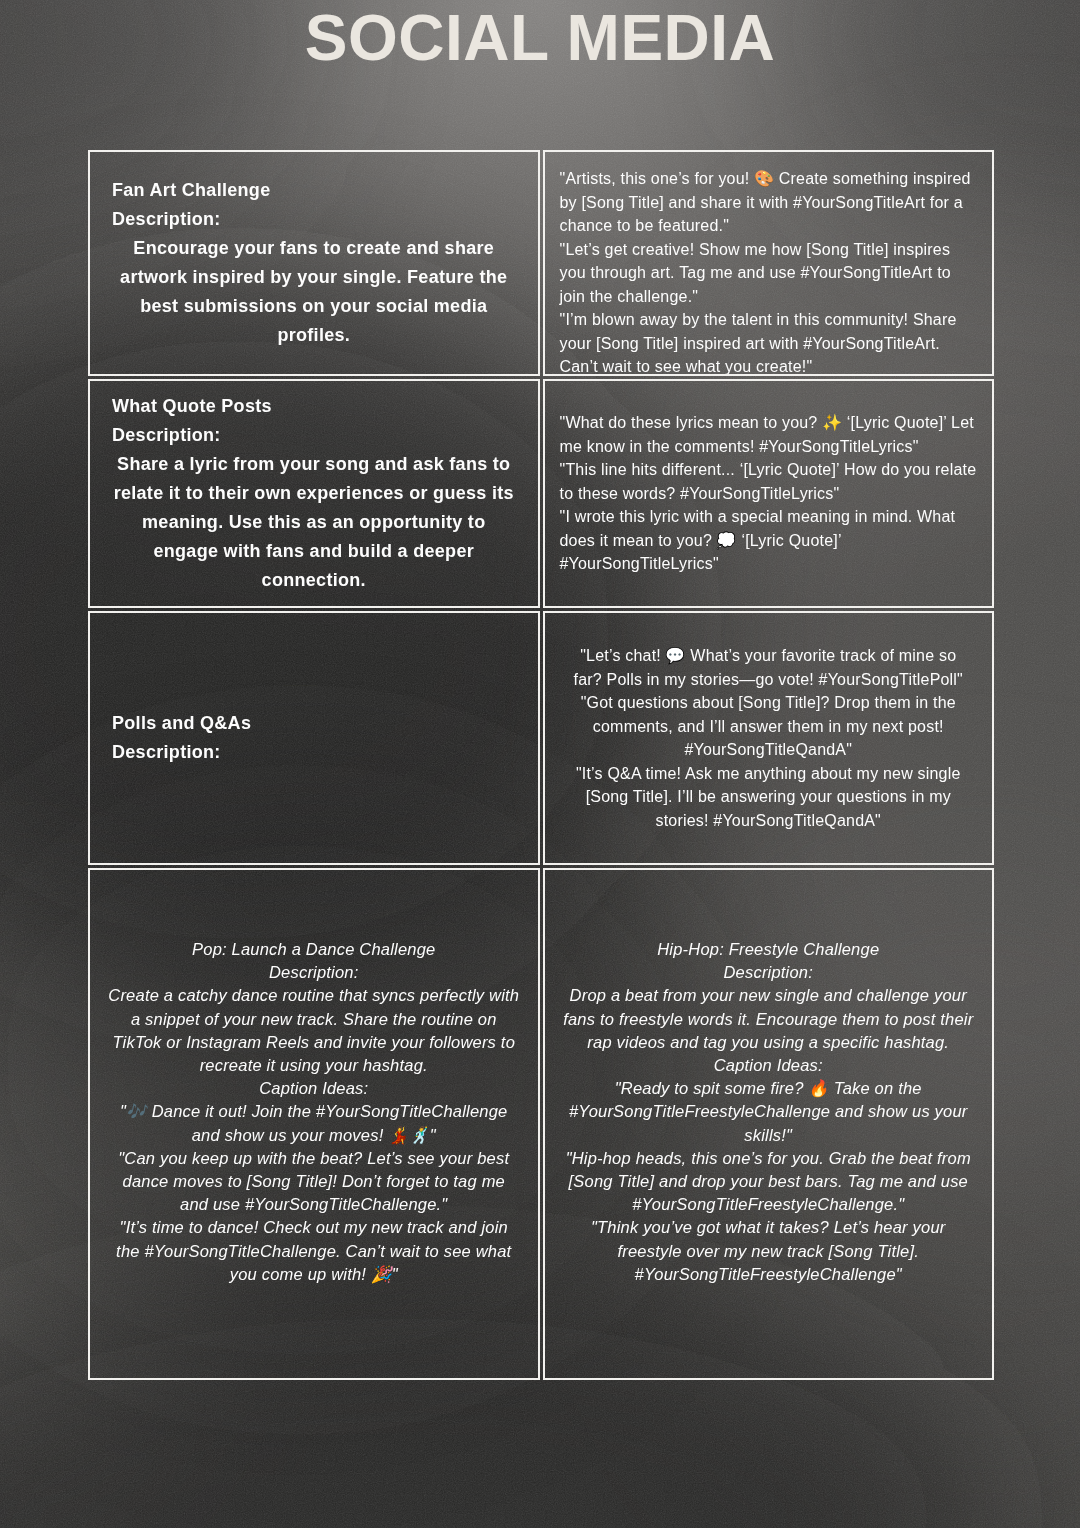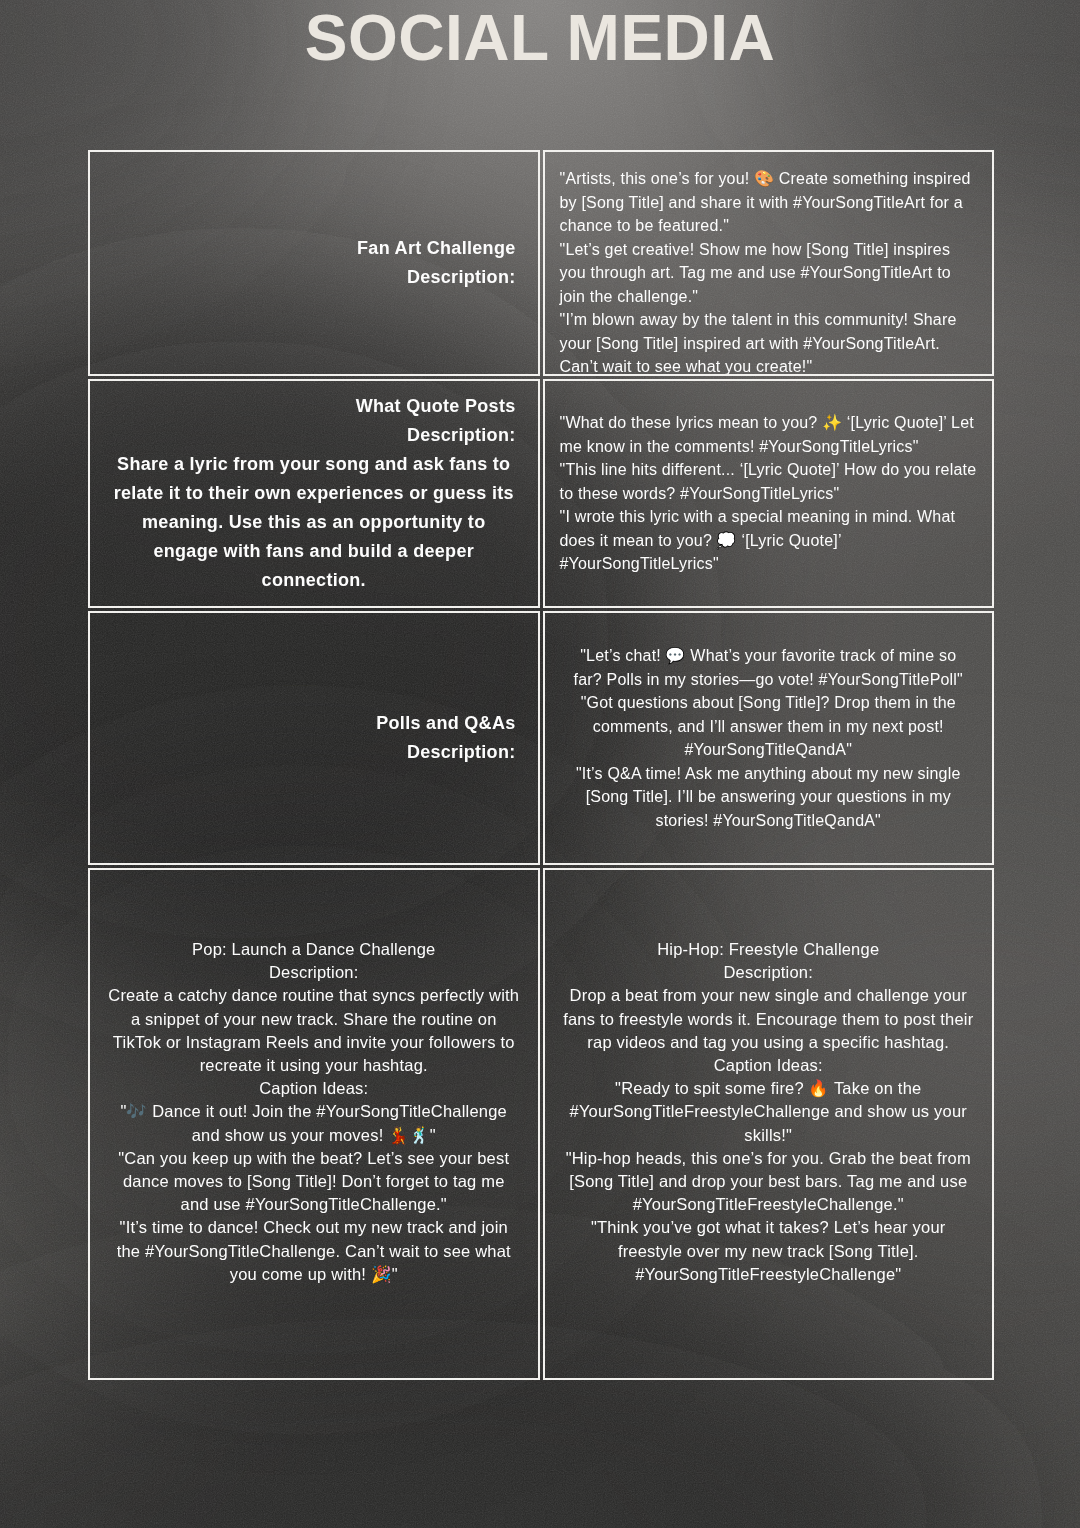--- a/index.html
+++ b/index.html
@@ -31,38 +31,39 @@
     gap: 3px;
   }
   .cell {
     border: 2px solid #f2f1ee;
     box-sizing: border-box;
     display: flex; flex-direction: column; justify-content: center;
     color: #fdfdfd;
     overflow: hidden;
   }
   .head {
-    align-items: flex-end; text-align: center;
+    align-items: flex-start; text-align: center;
     font-weight: bold;
     font-size: 18px; line-height: 29px; letter-spacing: 0.3px;
     padding: 0 22px;
   }
   .head div, .head p { margin: 0; }
   .cap {
     font-size: 16px; line-height: 23.5px; letter-spacing: 0.2px;
     padding: 0 15px;
   }
   .cap p { margin: 0; white-space: pre-line; }
   .cap-r1 { justify-content: flex-start; padding-top: 15px; text-align: left; }
   .cap-r2 { justify-content: center; text-align: left; }
   .cap-r3 { justify-content: center; text-align: center; padding: 0 26px; }
   .bottom {
     text-align: center;
     font-size: 16.5px; line-height: 23.2px; letter-spacing: 0.2px;
     padding: 0 18px 24px 18px;
+    font-style: italic;
   }
   .bottom div, .bottom p { margin: 0; white-space: pre-line; }
 </style>
 </head>
 <body>
 
 <div class="page">
 
   <svg class="bg" width="1080" height="1528" viewBox="0 0 1080 1528" xmlns="http://www.w3.org/2000/svg">
     <defs>
@@ -94,20 +95,21 @@
 
   <header class="title">
     <div>SOCIAL MEDIA</div>
   </header>
 
   <div class="grid">
 
     <section class="cell head">
       <div>Fan Art Challenge</div>
       <div>Description:</div>
+      <p>Encourage your fans to create and share artwork inspired by your single. Feature the best submissions on your social media profiles.</p>
     </section>
     <section class="cell cap cap-r1">
       <p>"Artists, this one’s for you! 🎨 Create something inspired by [Song Title] and share it with #YourSongTitleArt for a chance to be featured."
 "Let’s get creative! Show me how [Song Title] inspires you through art. Tag me and use #YourSongTitleArt to join the challenge."
 "I’m blown away by the talent in this community! Share your [Song Title] inspired art with #YourSongTitleArt. Can’t wait to see what you create!"</p>
     </section>
 
     <section class="cell head">
       <div>What Quote Posts</div>
       <div>Description:</div>

